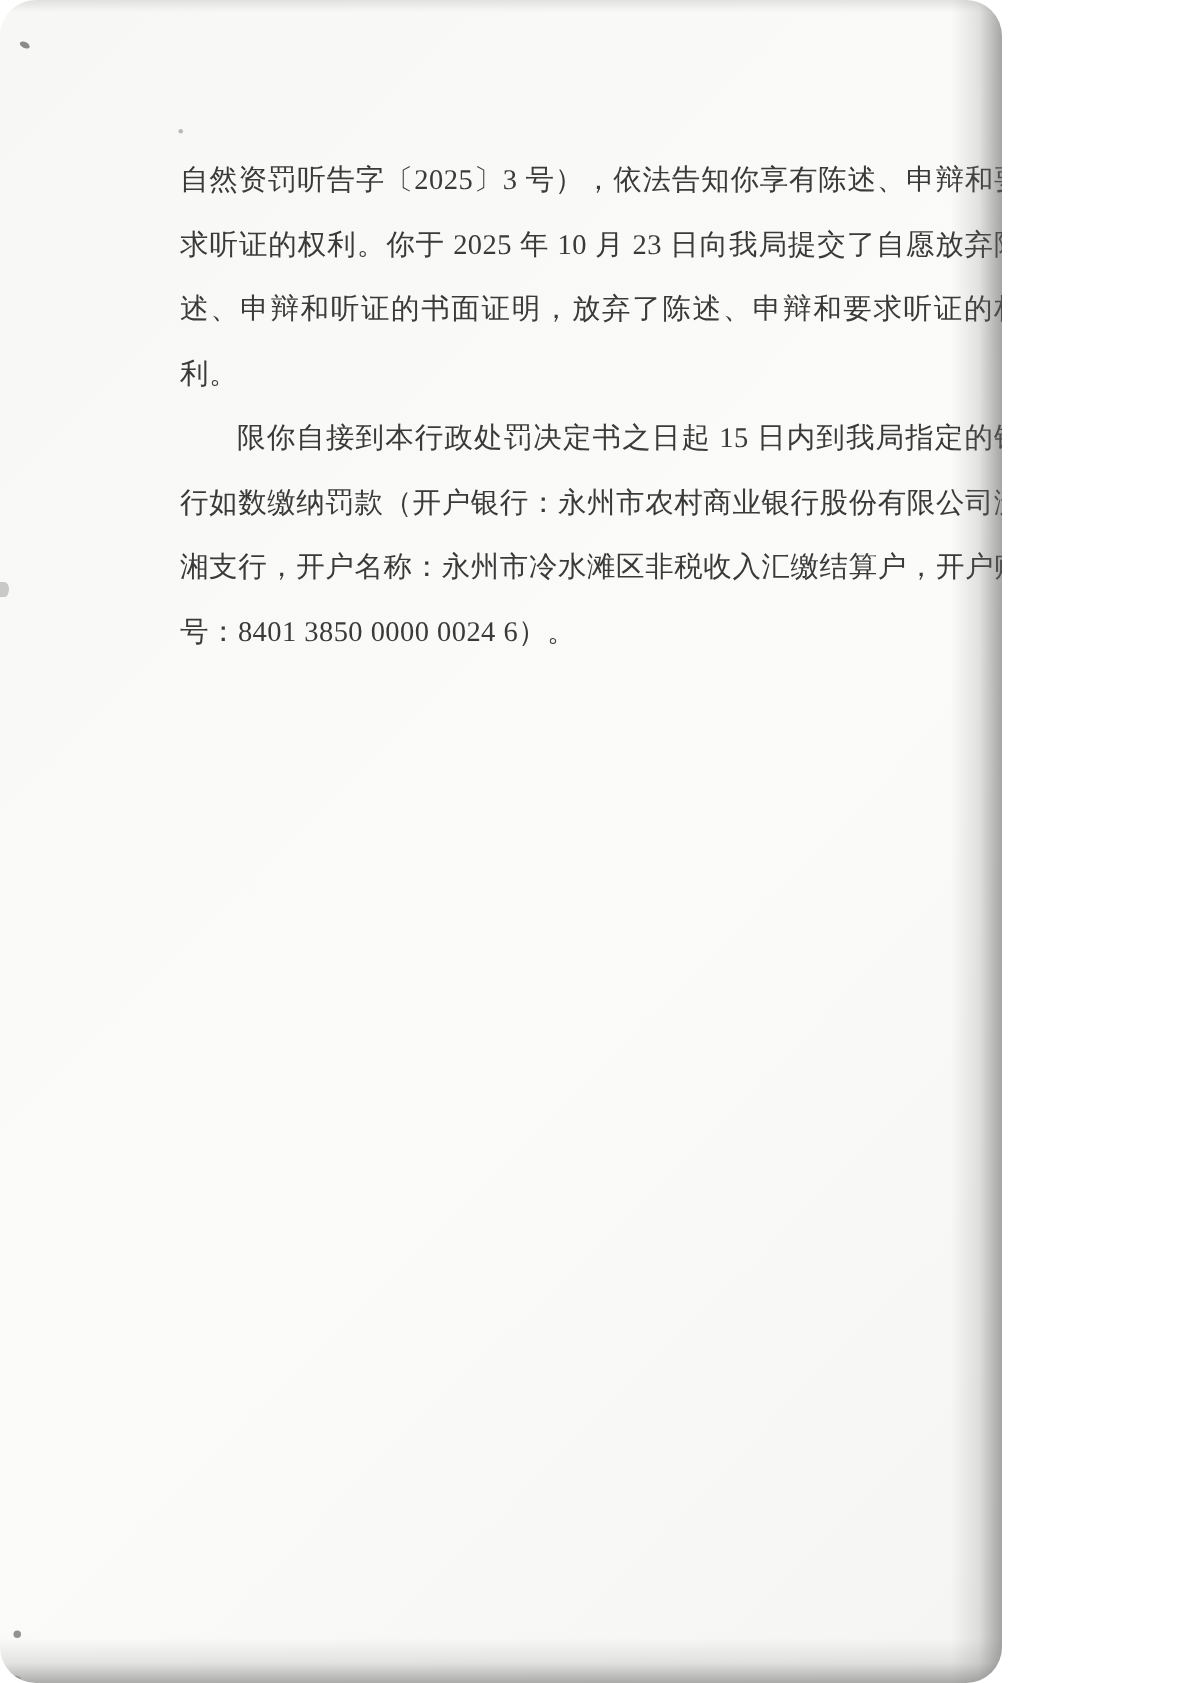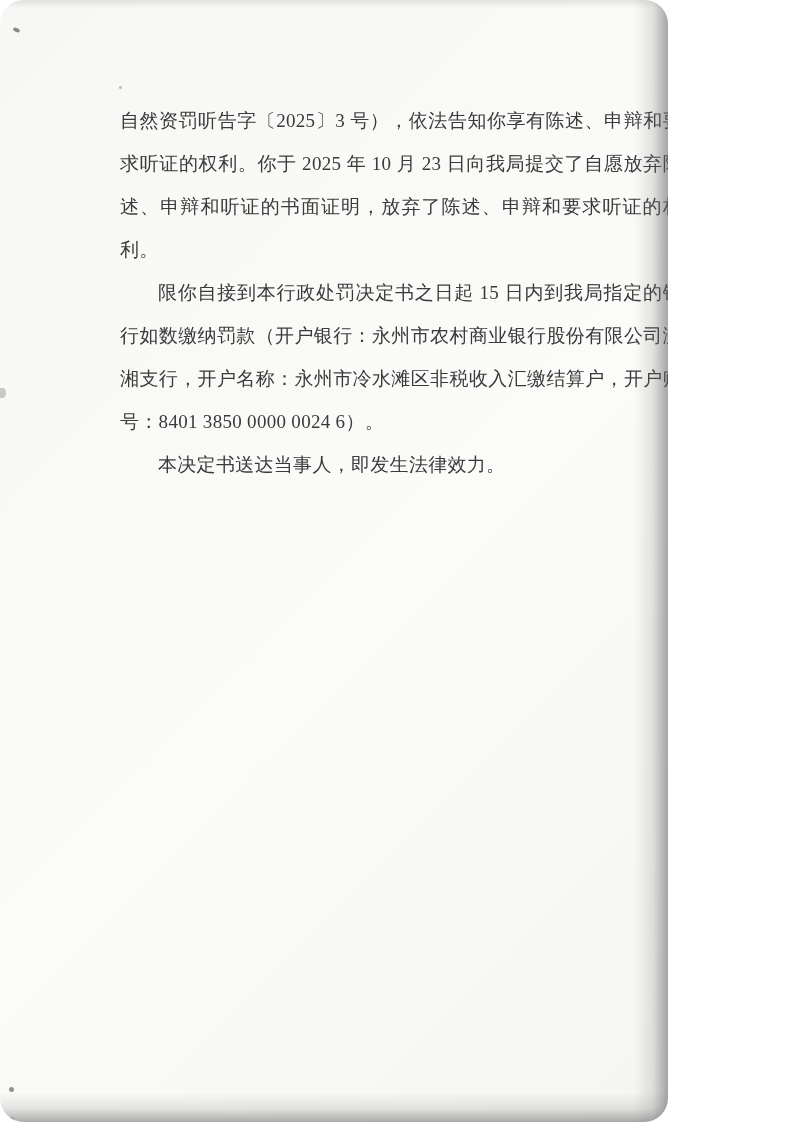--- a/index.html
+++ b/index.html
@@ -84,21 +84,20 @@
   }
 </style>
 </head>
 <body>
 
 <div class="scan-page">
 
   <div class="doc-body">
     <p class="para no-indent">自然资罚听告字〔2025〕3 号），依法告知你享有陈述、申辩和要求听证的权利。你于 2025 年 10 月 23 日向我局提交了自愿放弃陈述、申辩和听证的书面证明，放弃了陈述、申辩和要求听证的权利。</p>
     <p class="para">限你自接到本行政处罚决定书之日起 15 日内到我局指定的银行如数缴纳罚款（开户银行：永州市农村商业银行股份有限公司潇湘支行，开户名称：永州市冷水滩区非税收入汇缴结算户，开户账号：8401 3850 0000 0024 6）。</p>
-    <p class="para">本决定书送达当事人，即发生法律效力。</p>
   </div>
 
   <div class="speck s1"></div>
   <div class="speck s2"></div>
   <div class="speck s3"></div>
   <div class="speck s4"></div>
   <div class="speck s5"></div>
   <div class="speck s6"></div>
 
   <div class="edge-top"></div>

